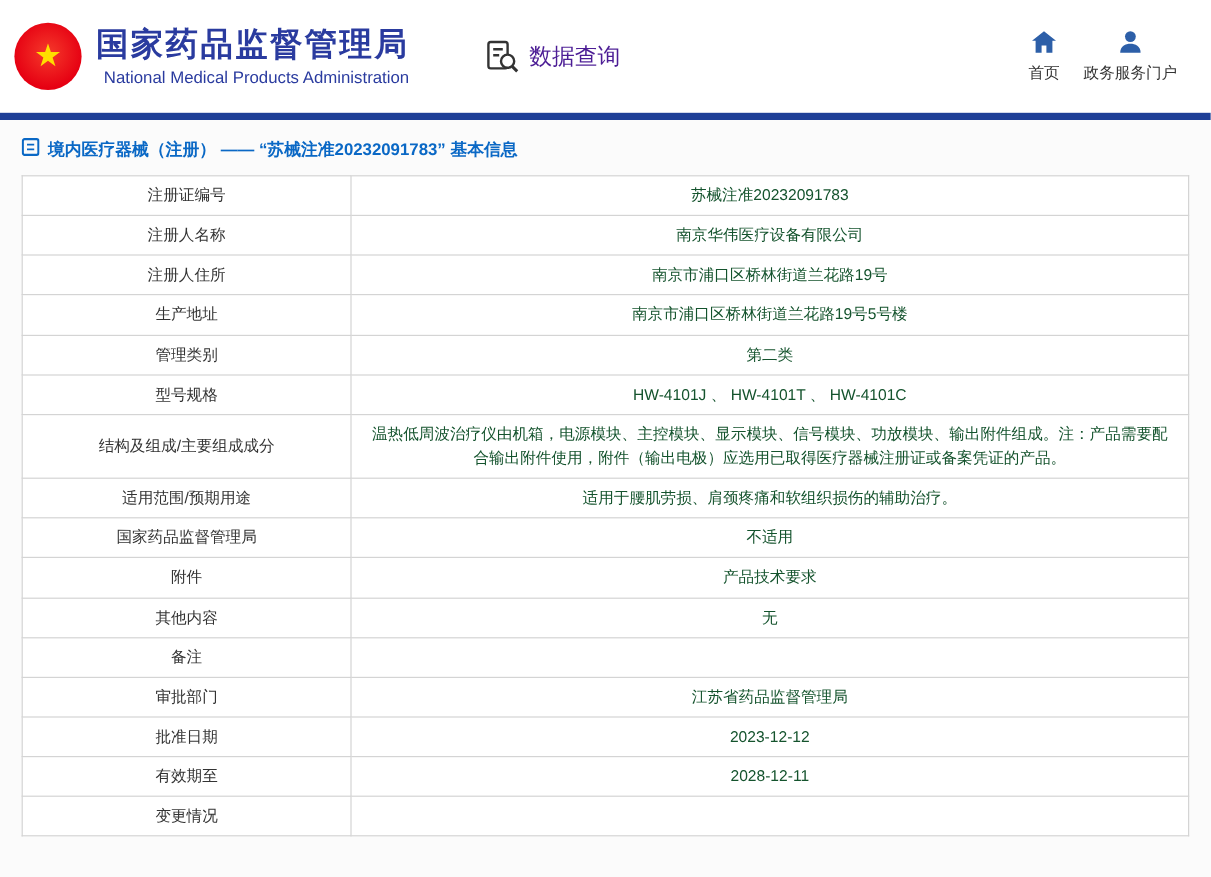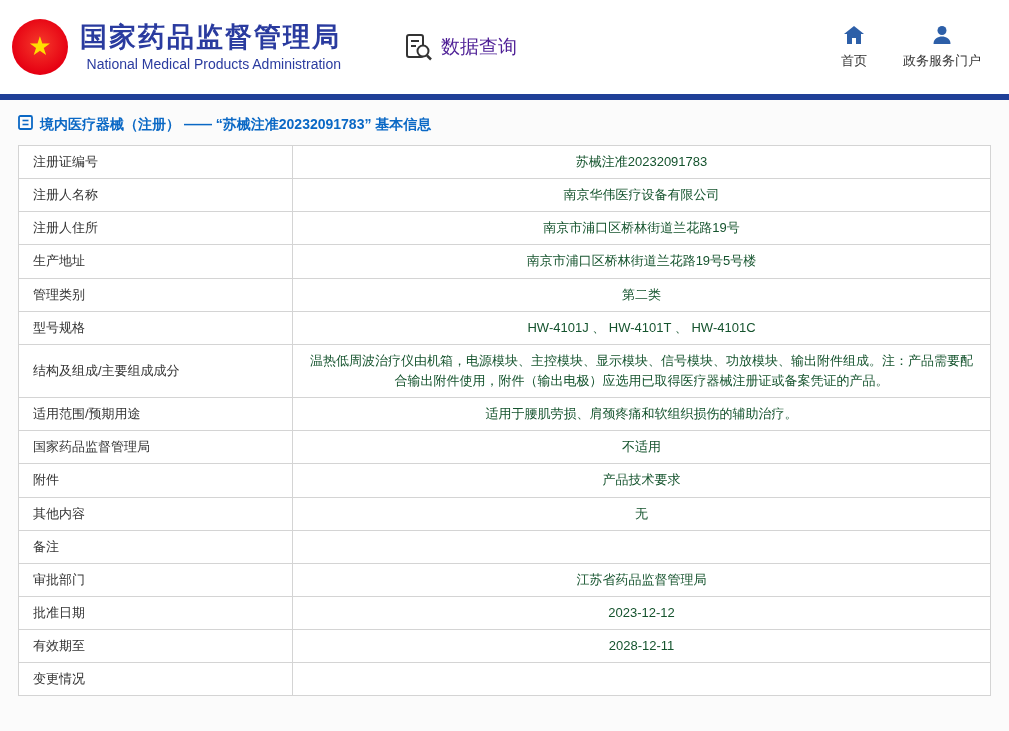--- a/index.html
+++ b/index.html
@@ -33,21 +33,21 @@
     letter-spacing: 2px; line-height: 1.15;
   }
   .org-en { font-size: 14px; color: #2a3b9f; margin-top: 3px; text-align: right; }
 
   .data-query {
     display:flex; align-items:center; margin-left: 62px; cursor: pointer;
   }
   .data-query svg { display:block; }
   .data-query-label { font-size: 19px; font-weight: normal; color: #4c1d95; margin-left: 8px; }
 
-  .header-nav { margin-left:auto; display:flex; gap: 36px; }
+  .header-nav { margin-left:auto; display:flex; gap: 20px; }
   .nav-item {
     display:flex; flex-direction:column; align-items:center; cursor:pointer;
   }
   .nav-item svg { display:block; }
   .nav-label { font-size: 13px; color:#333; margin-top: 7px; }
 
   .blue-bar { height: 6px; background: #1f3f97; }
 
   
   .content { background: #fbfbfb; height: 631px; }
@@ -68,21 +68,21 @@
     table-layout: fixed;
   }
   .info-table td {
     border: 1px solid #d4d4d4;
     font-size: 13px;
     line-height: 1.55;
     vertical-align: middle;
   }
   .label-cell {
     width: 274px;
-    text-align: left;
+    text-align: center;
     padding: 6px 14px;
     color: #333;
     background: #ffffff;
     white-space: nowrap;
   }
   .value-cell {
     text-align: center;
     padding: 6px 14px;
     color: #14532d;
     background: #ffffff;

